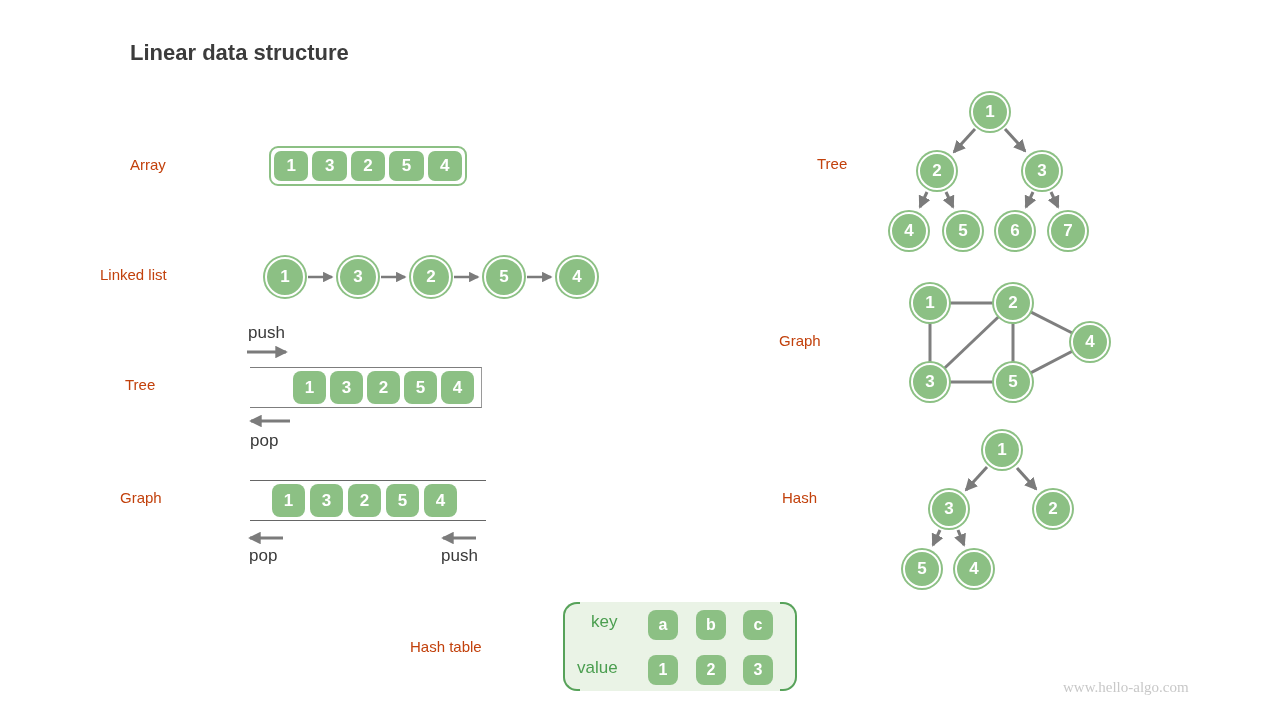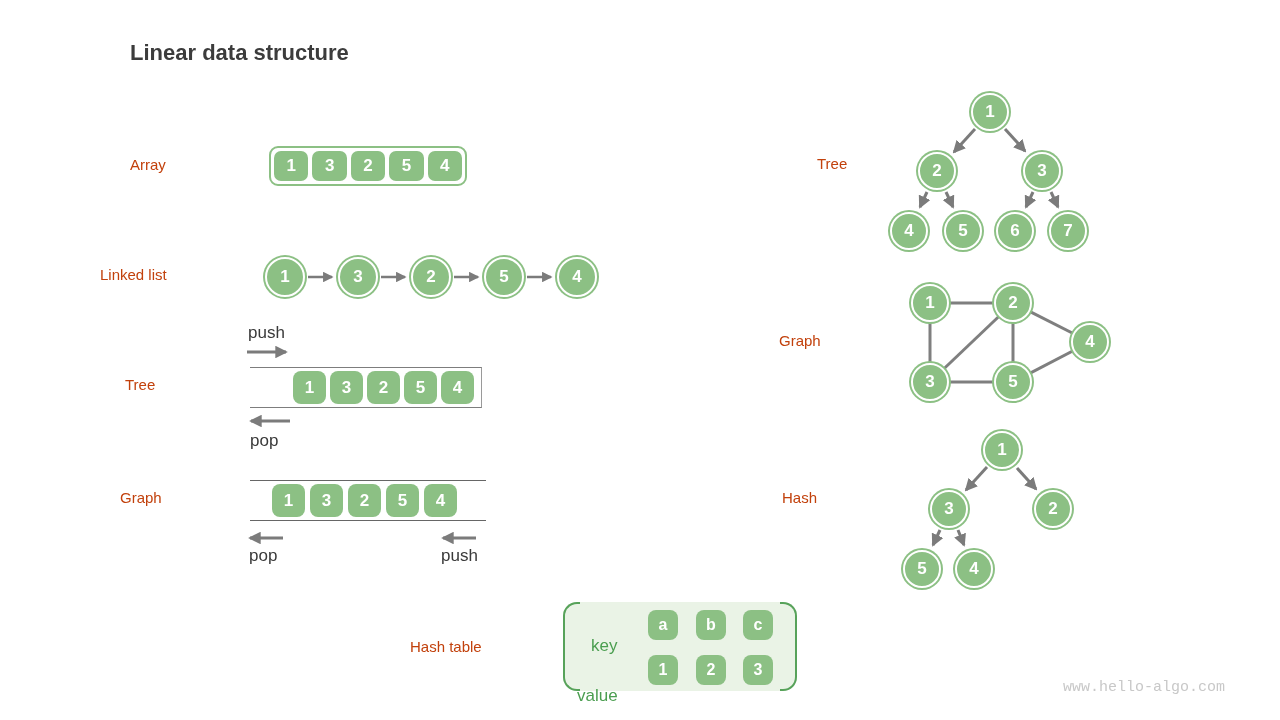--- a/index.html
+++ b/index.html
@@ -168,21 +168,21 @@
     font-weight: bold;
     font-size: 16px;
     display: flex;
     align-items: center;
     justify-content: center;
   }
   .watermark {
     position: absolute;
     z-index: 2;
     left: 1063px; top: 679px;
-    font-family: Liberation Mono, monospace;
+    font-family: Liberation Serif, serif;
     font-size: 15px;
     color: #c8c8c8;
     white-space: nowrap;
   }
 </style>
 </head>
 <body>
 
 <div class="canvas">
 
@@ -284,22 +284,22 @@
     <div class="block">2</div>
     <div class="block">5</div>
     <div class="block">4</div>
   </div>
   <div class="op-label" style="left:249px; top:546px;">pop</div>
   <div class="op-label" style="left:441px; top:546px;">push</div>
 
   <div class="hash-box"></div>
   <div class="bracket left"></div>
   <div class="bracket right"></div>
-  <div class="hash-label" style="left:591px; top:636px;">key</div>
-  <div class="hash-label" style="left:577px; top:658px;margin-top:28px;">value</div>
+  <div class="hash-label" style="left:591px; top:612px;">key</div>
+  <div class="hash-label" style="left:577px; top:658px;">value</div>
   <div class="hash-cell" style="left:648px; top:610px;">a</div>
   <div class="hash-cell" style="left:696px; top:610px;">b</div>
   <div class="hash-cell" style="left:743px; top:610px;">c</div>
   <div class="hash-cell" style="left:648px; top:655px;">1</div>
   <div class="hash-cell" style="left:696px; top:655px;">2</div>
   <div class="hash-cell" style="left:743px; top:655px;">3</div>
 
   <div class="node sm" style="left:971px; top:93px;">1</div>
   <div class="node sm" style="left:918px; top:152px;">2</div>
   <div class="node sm" style="left:1023px; top:152px;">3</div>

